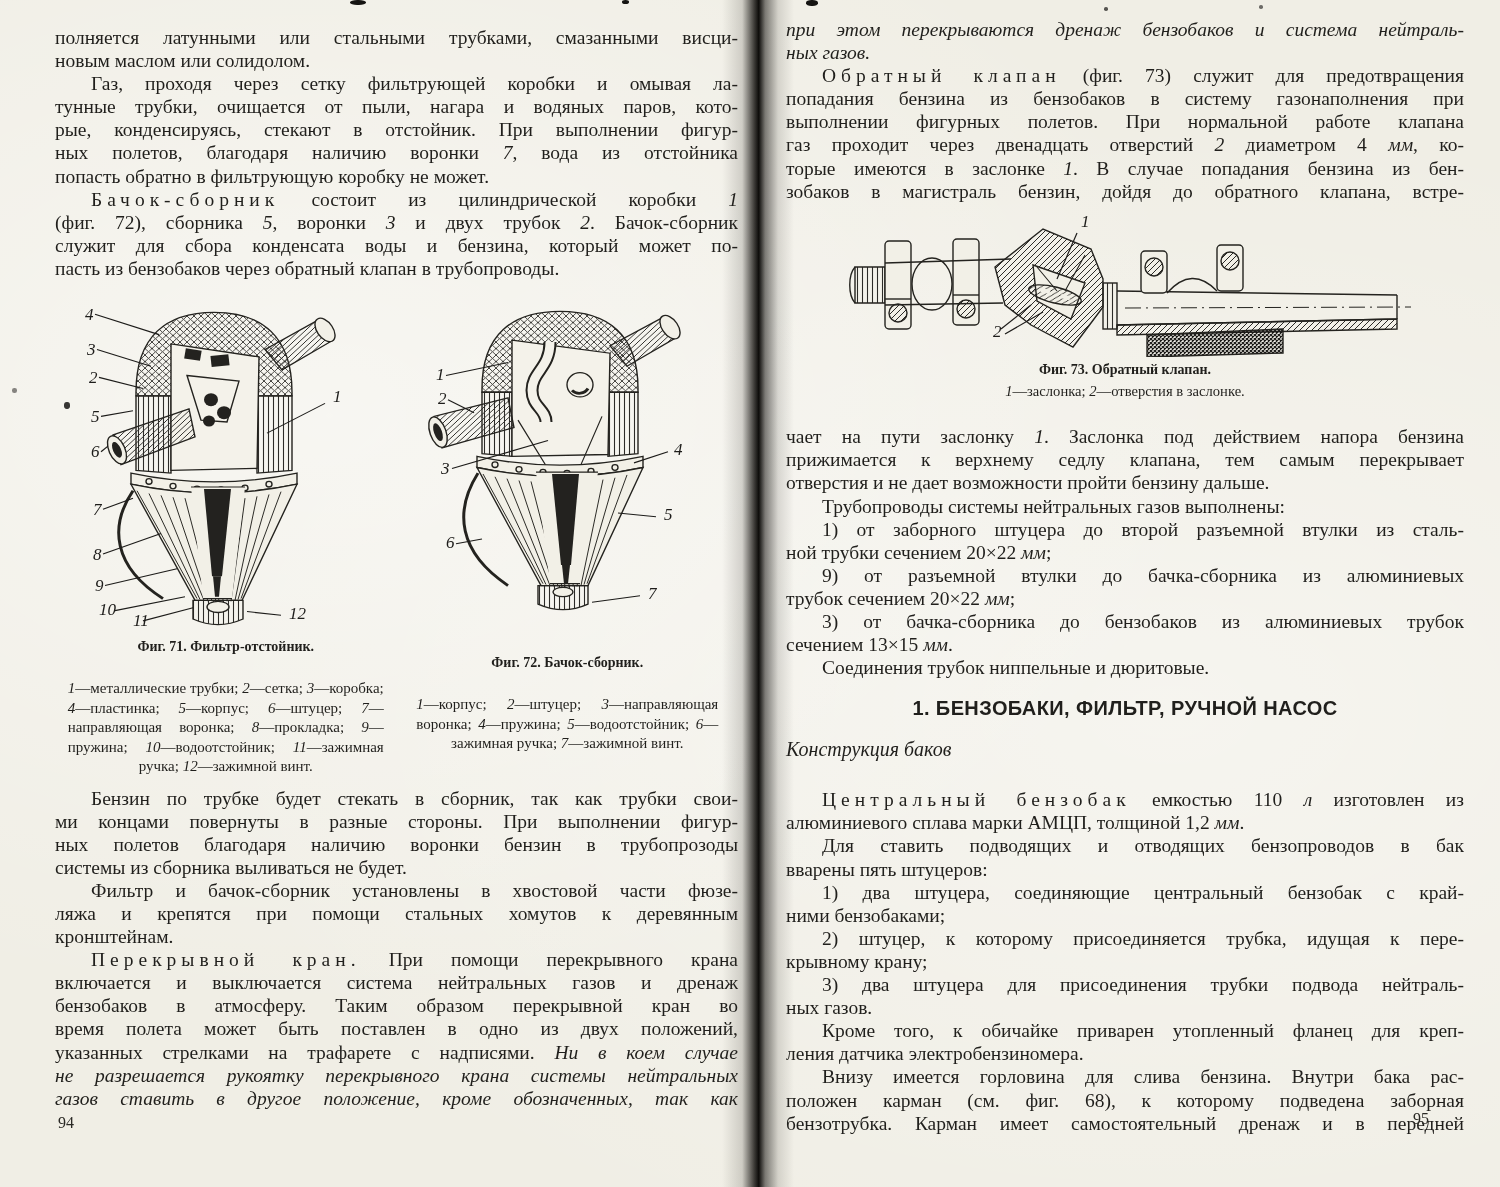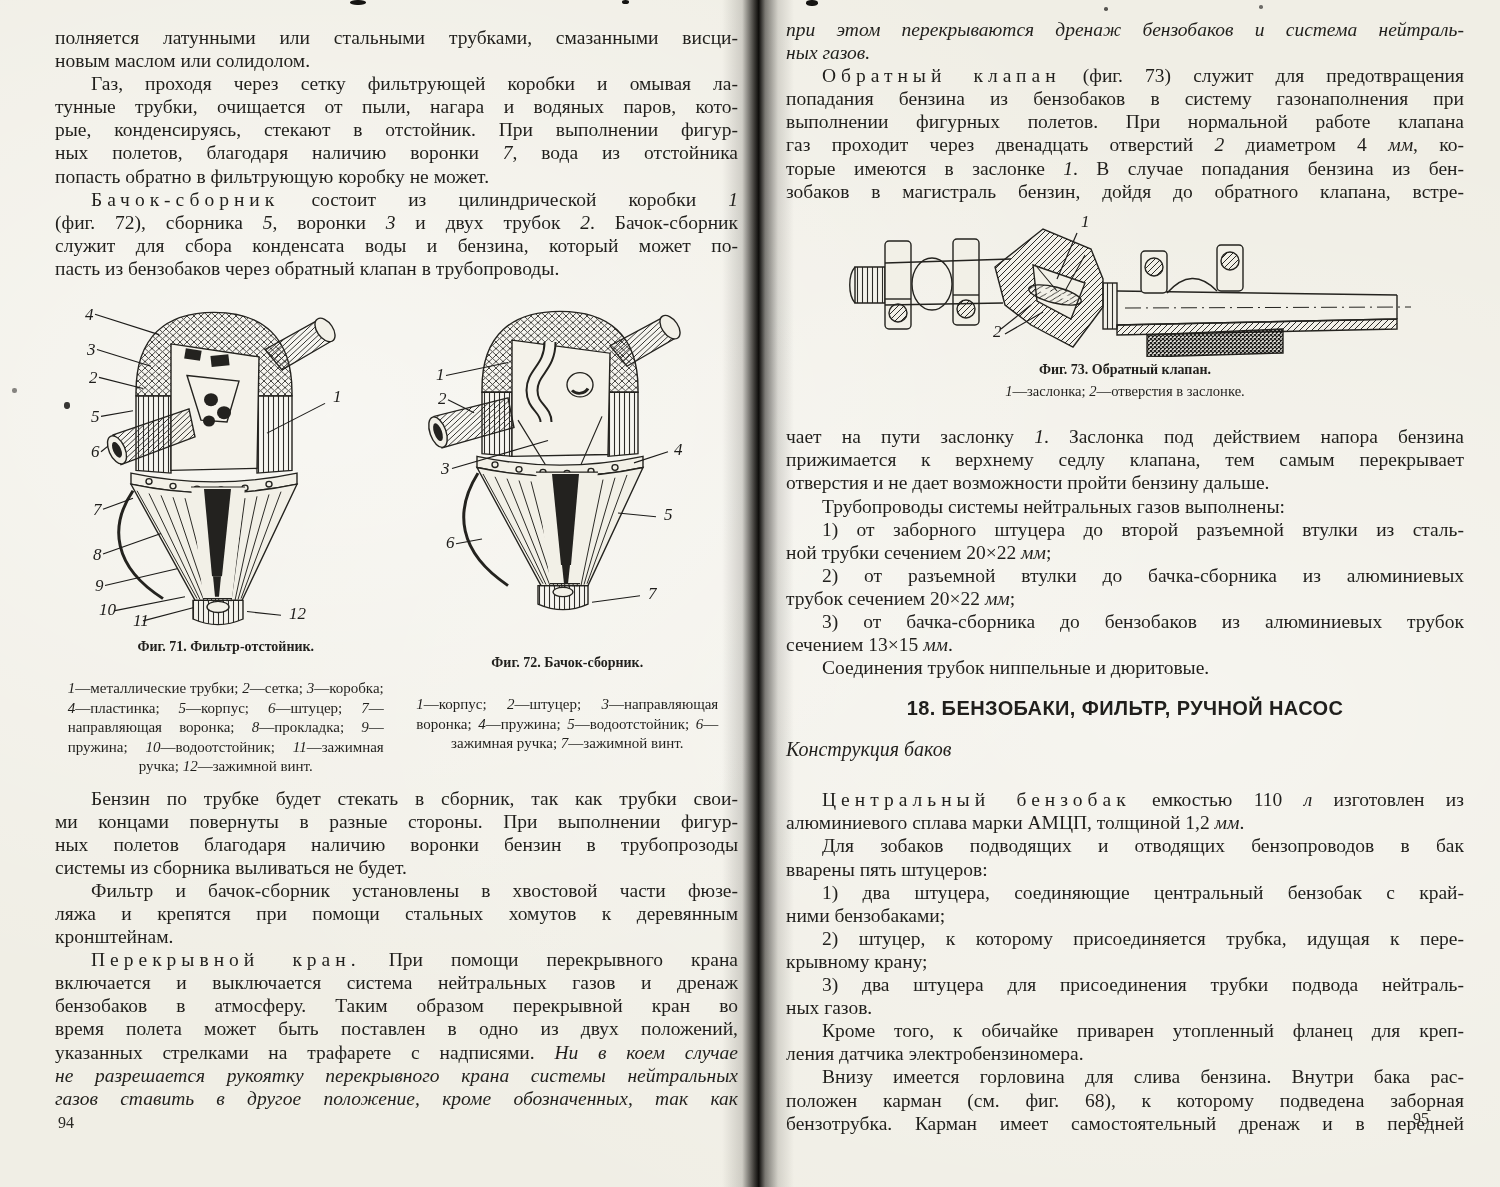--- a/index.html
+++ b/index.html
@@ -307,42 +307,42 @@
           <div class="ln last"><span>отверстия и не дает возможности пройти бензину дальше.</span></div>
         </div>
         <div class="para ind">
           <div class="ln last"><span>Трубопроводы системы нейтральных газов выполнены:</span></div>
         </div>
         <div class="para ind">
           <div class="ln"><span>1) от заборного штуцера до второй разъемной втулки из сталь-</span></div>
           <div class="ln last"><span>ной трубки сечением 20×22 </span><span class="i">мм</span><span>;</span></div>
         </div>
         <div class="para ind">
-          <div class="ln"><span>2) от разъемной втулки до бачка-сборника из алюминиевых</span></div>
+          <div class="ln"><span>9) от разъемной втулки до бачка-сборника из алюминиевых</span></div>
           <div class="ln last"><span>трубок сечением 20×22 </span><span class="i">мм</span><span>;</span></div>
         </div>
         <div class="para ind">
           <div class="ln"><span>3) от бачка-сборника до бензобаков из алюминиевых трубок</span></div>
           <div class="ln last"><span>сечением 13×15 </span><span class="i">мм</span><span>.</span></div>
         </div>
         <div class="para ind">
           <div class="ln last"><span>Соединения трубок ниппельные и дюритовые.</span></div>
         </div>
       </div>
 
-    <div class="heading">18. БЕНЗОБАКИ, ФИЛЬТР, РУЧНОЙ НАСОС</div>
+    <div class="heading">1. БЕНЗОБАКИ, ФИЛЬТР, РУЧНОЙ НАСОС</div>
     <div class="subheading">Конструкция баков</div>
 
     <div class="after-sub">
         <div class="para ind">
           <div class="ln"><span class="sp">Центральный бензобак</span><span> емкостью 110 </span><span class="i">л</span><span> изготовлен из</span></div>
           <div class="ln last"><span>алюминиевого сплава марки АМЦП, толщиной 1,2 </span><span class="i">мм</span><span>.</span></div>
         </div>
         <div class="para ind">
-          <div class="ln"><span>Для зобаков подводящих и отводящих бензопроводов в бак</span></div>
+          <div class="ln"><span>Для ставить подводящих и отводящих бензопроводов в бак</span></div>
           <div class="ln last"><span>вварены пять штуцеров:</span></div>
         </div>
         <div class="para ind">
           <div class="ln"><span>1) два штуцера, соединяющие центральный бензобак с край-</span></div>
           <div class="ln last"><span>ними бензобаками;</span></div>
         </div>
         <div class="para ind">
           <div class="ln"><span>2) штуцер, к которому присоединяется трубка, идущая к пере-</span></div>
           <div class="ln last"><span>крывному крану;</span></div>
         </div>

